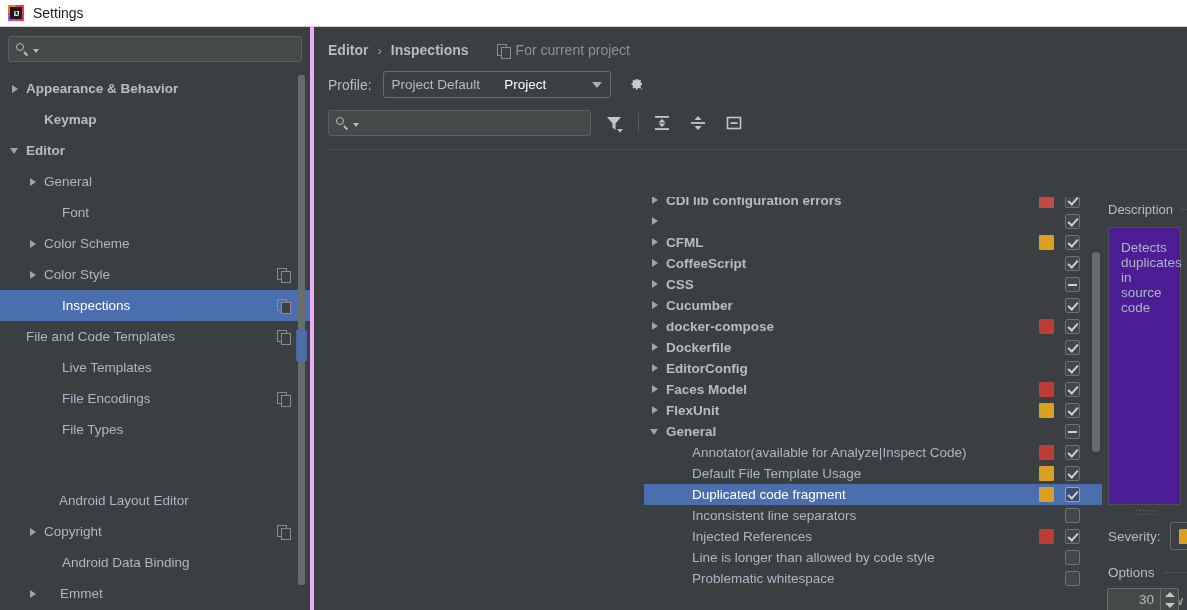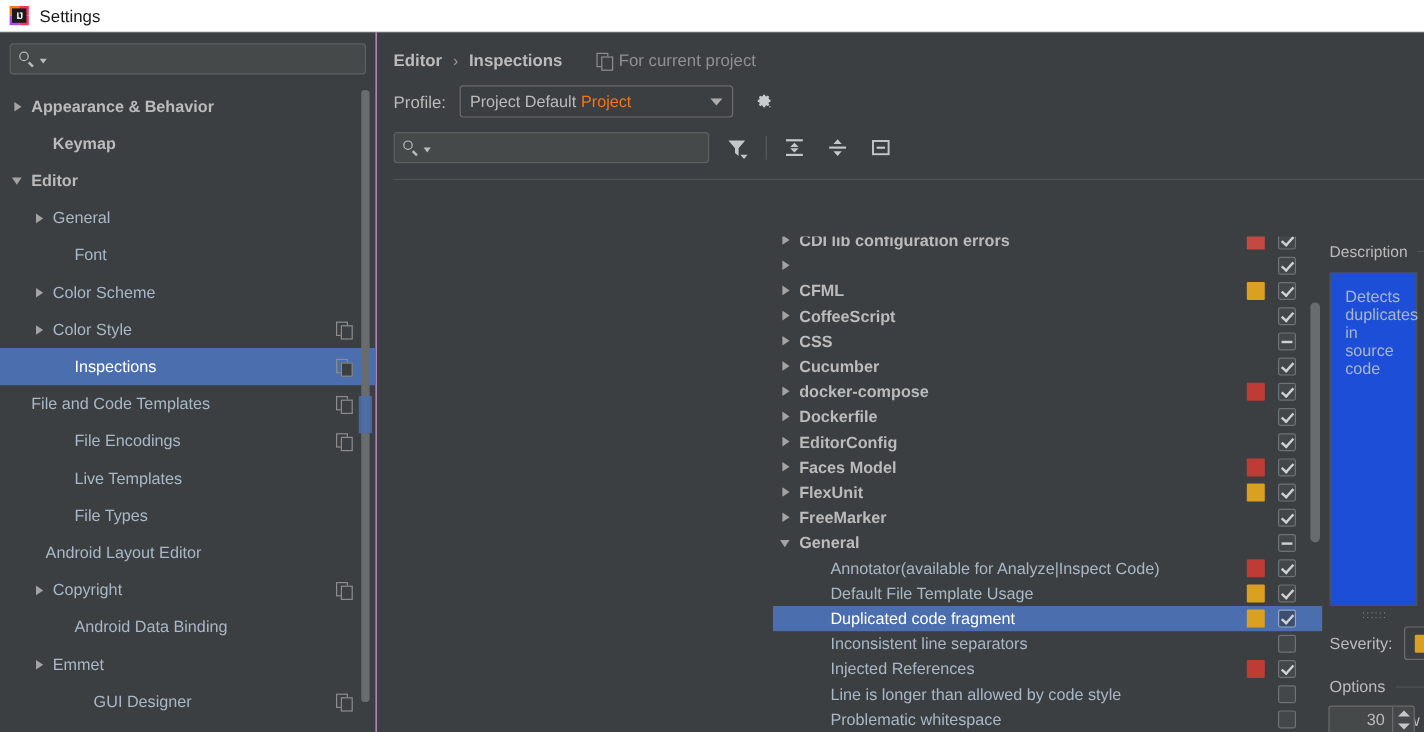--- a/index.html
+++ b/index.html
@@ -29,21 +29,21 @@
     margin-left: 9px; font-size: 14px; color: #1A1A1A;
     font-family: "Liberation Sans", sans-serif;
   }
 
   
   .shell { display: flex; height: 583px; width: 1187px; }
 
   
   .sidebar {
     width: 314px; background: #3C3F41; position: relative;
-    border-right: 1px solid #f0abfc; flex: 0 0 314px;
+    border-right: 4px solid #f0abfc; flex: 0 0 314px;
   }
   .search-wrap { padding: 9px 8px 0 8px; }
   .search-box {
     height: 26px; background: #45494A; border: 1px solid #5E6060; border-radius: 3px;
     display: flex; align-items: center; padding: 0 6px;
   }
   .mag {
     width: 14px; height: 14px; position: relative; flex: 0 0 auto; margin-right: 2px;
   }
   .mag .ring {
@@ -120,21 +120,21 @@
   .profile-row {
     display: flex; align-items: center; padding: 13px 0 0 14px;
   }
   .profile-label { font-size: 14px; color: #BBBBBB; margin-right: 11px; }
   .combo {
     height: 27px; background: #3C3F41; border: 1px solid #6B6B6B; border-radius: 3px;
     display: flex; align-items: center; padding: 0 8px; min-width: 228px;
     justify-content: space-between;
   }
   .combo .ctext { font-size: 13.5px; color: #BBBBBB; white-space: nowrap; }
-  .combo .cmuted { font-size: 13.5px; color: #f97316; margin-left: 4px; }
+  .combo .cmuted { font-size: 13.5px; color: #ffffff; margin-left: 24px; }
   .tri {
     width: 0; height: 0; border-left: 5px solid transparent; border-right: 5px solid transparent;
     border-top: 6px solid #ADADAD; margin-left: 16px;
   }
   .gear-btn { margin-left: 16px; width: 22px; height: 22px; position: relative; }
   .gear {
     width: 16px; height: 16px; position: absolute; left: 1px; top: 2px;
   }
 
   .tool-sep {
@@ -202,21 +202,21 @@
   }
 
   
   .details {
     position: absolute; left: 790px; top: 170px; right: 0; bottom: 0;
   }
   .desc-header { display: flex; align-items: center; padding: 5px 0 0 4px; }
   .desc-title { font-size: 13px; color: #BBBBBB; white-space: nowrap; }
   .desc-line { flex: 1 1 auto; height: 1px; background: #4E5254; margin-left: 8px; }
   .desc-body {
-    margin: 10px 6px 0 4px; height: 278px; background: #1d4ed8;
+    margin: 10px 6px 0 4px; height: 278px; background: #4c1d95;
     border: 1px solid #4E5254; padding: 12px 12px; font-size: 13.5px; color: #A9B7C6;
   }
   .grip {
     text-align: center; color: #7A7D7F; font-size: 9px; letter-spacing: 1px;
     margin-top: 2px; height: 11px; line-height: 11px;
   }
   .sev-row { display: flex; align-items: center; padding: 4px 0 0 4px; }
   .sev-label { font-size: 13.5px; color: #BBBBBB; margin-right: 9px; }
   .sev-combo {
     height: 28px; border: 1px solid #6B6B6B; border-radius: 3px; background: #3C3F41;
@@ -307,45 +307,45 @@
           <span class="tlabel">Inspections</span>
           <span class="copy-icon"><span class="copy-glyph"></span></span>
         </div>
         <div class="trow" style="">
           <span class="arrow "></span>
           <span class="tlabel">File and Code Templates</span>
           <span class="copy-icon"><span class="copy-glyph"></span></span>
         </div>
         <div class="trow" style="padding-left: 44px;">
           <span class="arrow "></span>
+          <span class="tlabel">Live Templates</span>
+        </div>
+        <div class="trow" style="padding-left: 44px;">
+          <span class="arrow "></span>
           <span class="tlabel">File Encodings</span>
           <span class="copy-icon"><span class="copy-glyph"></span></span>
         </div>
         <div class="trow" style="padding-left: 44px;">
           <span class="arrow "></span>
-          <span class="tlabel">Live Templates</span>
-        </div>
-        <div class="trow" style="padding-left: 44px;">
-          <span class="arrow "></span>
           <span class="tlabel">File Types</span>
         </div>
-        <div class="trow" style="padding-left: 20px;">
+        <div class="trow" style="padding-left: 41px; margin-top: 40px;">
           <span class="arrow "></span>
           <span class="tlabel">Android Layout Editor</span>
         </div>
         <div class="trow" style="padding-left: 26px;">
           <span class="arrow closed"></span>
           <span class="tlabel">Copyright</span>
           <span class="copy-icon"><span class="copy-glyph"></span></span>
         </div>
         <div class="trow" style="padding-left: 44px;">
           <span class="arrow "></span>
           <span class="tlabel">Android Data Binding</span>
         </div>
-        <div class="trow" style="padding-left: 26px;">
+        <div class="trow" style="padding-left: 26px; gap: 16px;">
           <span class="arrow closed"></span>
           <span class="tlabel">Emmet</span>
         </div>
         <div class="trow" style="padding-left: 60px;">
           <span class="arrow "></span>
           <span class="tlabel">GUI Designer</span>
           <span class="copy-icon"><span class="copy-glyph"></span></span>
         </div>
       </div>
 
@@ -484,25 +484,20 @@
             <span class="swatch" style="background: rgb(191, 59, 53);"></span>
             <span class="cbx checked"></span>
           </div>
           <div class="irow group">
             <span class="iarrow closed"></span>
             <span class="ilabel">FlexUnit</span>
             <span class="swatch" style="background: rgb(217, 160, 33);"></span>
             <span class="cbx checked"></span>
           </div>
           <div class="irow group">
-            <span class="iarrow closed"></span>
-            <span class="ilabel">FreeMarker</span>
-            <span class="cbx checked"></span>
-          </div>
-          <div class="irow group">
             <span class="iarrow open"></span>
             <span class="ilabel">General</span>
             <span class="cbx partial"></span>
           </div>
           <div class="irow child">
             <span class="ilabel">Annotator</span>
             <span class="dim"> (available for Analyze|Inspect Code)</span>
             <span class="swatch" style="background: rgb(191, 59, 53);"></span>
             <span class="cbx checked"></span>
           </div>

